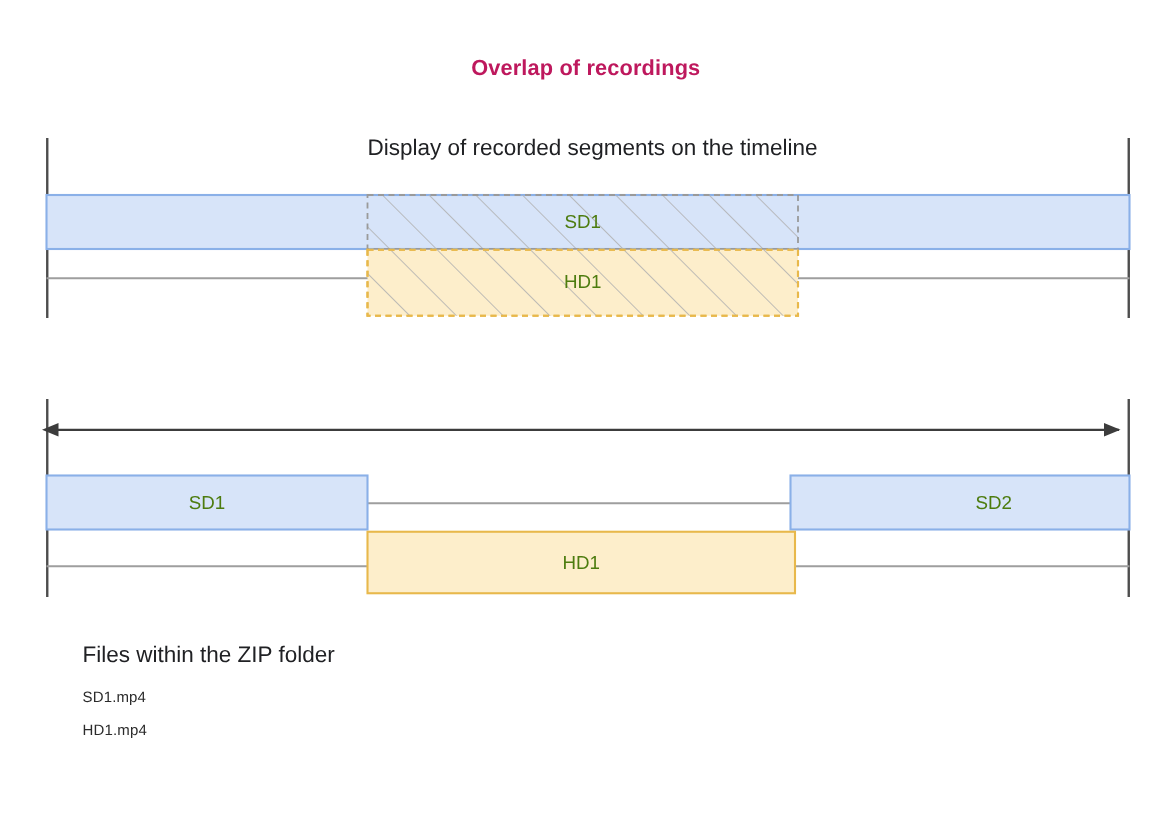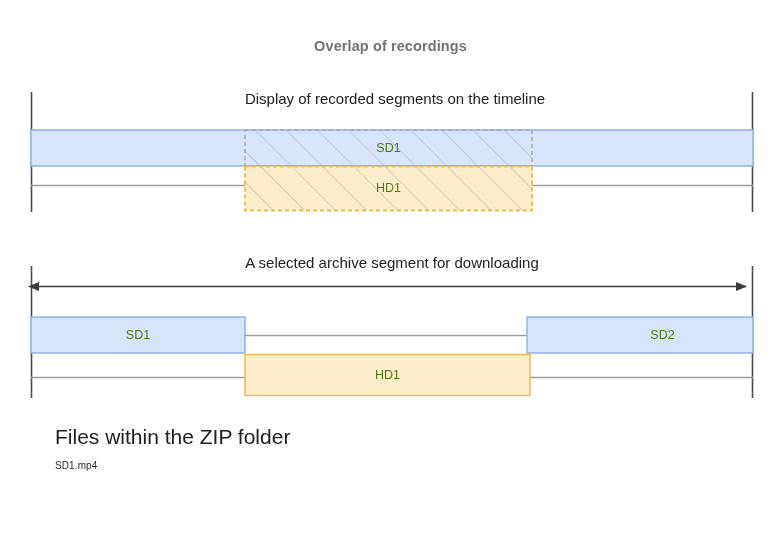--- a/index.html
+++ b/index.html
@@ -25,21 +25,21 @@
   
   .page-title {
     position: absolute;
     left: 0;
     top: 38px;
     width: 781px;
     text-align: center;
     font-size: 14.5px;
     font-weight: bold;
     letter-spacing: .1px;
-    color: #737373;
+    color: #be185d;
   }
 
   .caption {
     position: absolute;
     text-align: center;
     font-size: 15px;
     font-weight: normal;
     color: #202124;
     white-space: nowrap;
   }
@@ -74,21 +74,21 @@
   }
 
   
   .files {
     position: absolute;
     left: 55px;
     top: 428px;
     width: 320px;
   }
   .files-heading {
-    font-size: 21px;
+    font-size: 15px;
     color: #202124;
     margin: 0 0 9px 0;
     line-height: 18px;
   }
   .file-item {
     font-size: 10px;
     color: #2b2b2b;
     line-height: 22px;
     letter-spacing: .1px;
   }
@@ -121,21 +121,20 @@
 
       <rect x="245" y="166.5" width="287" height="44" fill="#fdeecb" stroke="#e8b84b" stroke-width="1.4" stroke-dasharray="4 3"></rect>
       <rect x="245" y="166.5" width="287" height="44" fill="url(#hatch45)" stroke="none"></rect>
       <rect x="245" y="166.5" width="287" height="44" fill="none" stroke="#e8b84b" stroke-width="1.4" stroke-dasharray="4 3"></rect>
     </svg>
   </div>
 
   <div class="bar-label" style="left:245px;top:141px;width:287px;">SD1</div>
   <div class="bar-label" style="left:245px;top:181px;width:287px;">HD1</div>
 
-  <div class="caption caption-2">A selected archive segment for downloading</div>
 
   <div class="diagram" style="left:0;top:0;">
     <svg width="781" height="544" viewBox="0 0 781 544">
       <defs>
         <marker id="arrowEnd" markerWidth="11" markerHeight="9" refX="10" refY="4.5" orient="auto" markerUnits="userSpaceOnUse">
           <path d="M0,0 L11,4.5 L0,9 z" fill="#3c3c3c"></path>
         </marker>
         <marker id="arrowStart" markerWidth="11" markerHeight="9" refX="1" refY="4.5" orient="auto-start-reverse" markerUnits="userSpaceOnUse">
           <path d="M0,0 L11,4.5 L0,9 z" fill="#3c3c3c"></path>
         </marker>
@@ -159,15 +158,16 @@
     </svg>
   </div>
 
   <div class="bar-label" style="left:31px;top:328px;width:214px;">SD1</div>
   <div class="bar-label" style="left:527px;top:328px;width:271px;">SD2</div>
   <div class="bar-label" style="left:245px;top:368px;width:285px;">HD1</div>
 
   <div class="files">
     <div class="files-heading">Files within the ZIP folder</div>
     <div class="file-item">SD1.mp4</div>
+    <div class="file-item">HD1.mp4</div>
   </div>
 
 </div>
 
 </body></html>

